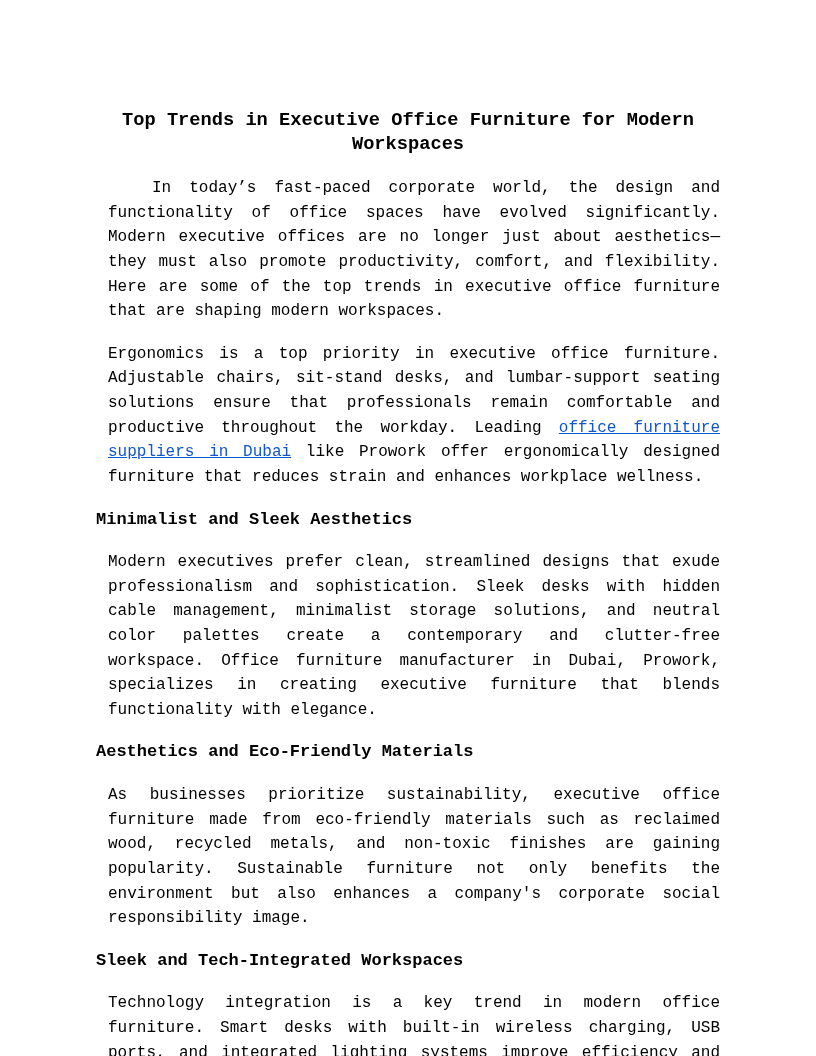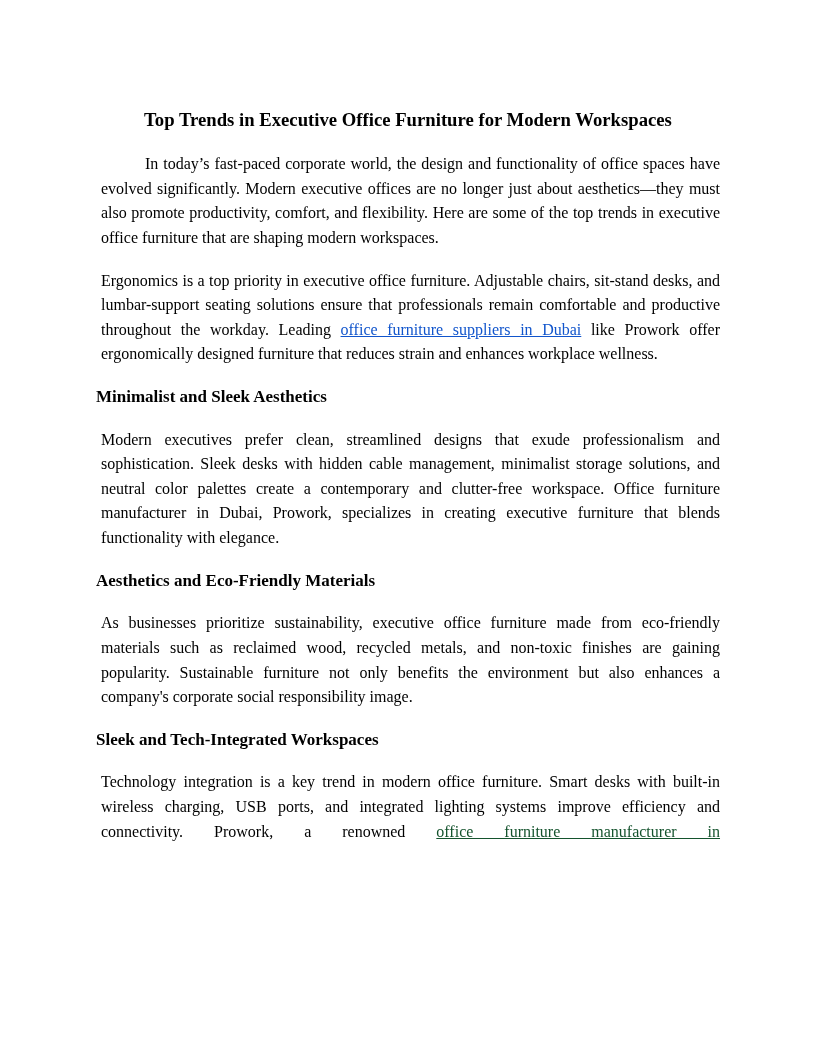--- a/index.html
+++ b/index.html
@@ -7,35 +7,35 @@
     padding: 0;
     background: #ffffff;
   }
   .doc-page {
     box-sizing: border-box;
     width: 816px;
     height: 1056px;
     margin: 0 auto;
     background: #ffffff;
     padding: 108px 96px 0 96px;
-    font-family: Liberation Serif, serif;
+    font-family: Liberation Mono, monospace;
     font-size: 16px;
     line-height: 1.54;
     color: #000000;
     overflow: hidden;
   }
   .doc-title {
     font-size: 18.7px;
     font-weight: bold;
     text-align: center;
     line-height: 24px;
     margin: 0 0 20px 0;
   }
   .doc-para {
-    margin: 0 0 18px 5px;
+    margin: 0 0 18px 12px;
     text-align: justify;
   }
   .doc-para.first-indent {
     text-indent: 44px;
   }
   .doc-para.justify-last {
     text-align-last: justify;
   }
   .doc-heading {
     font-size: 17px;

